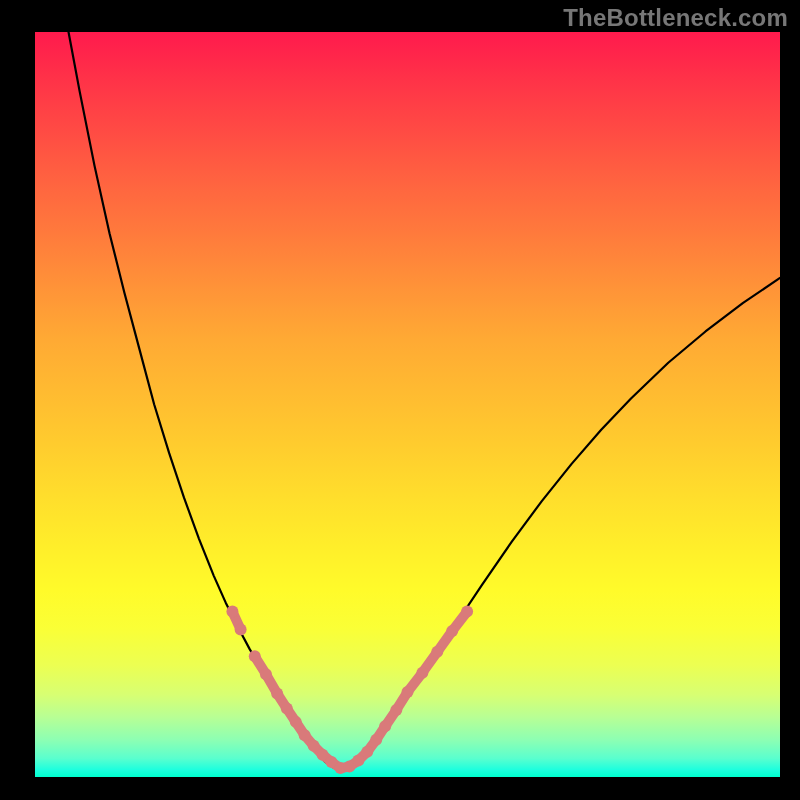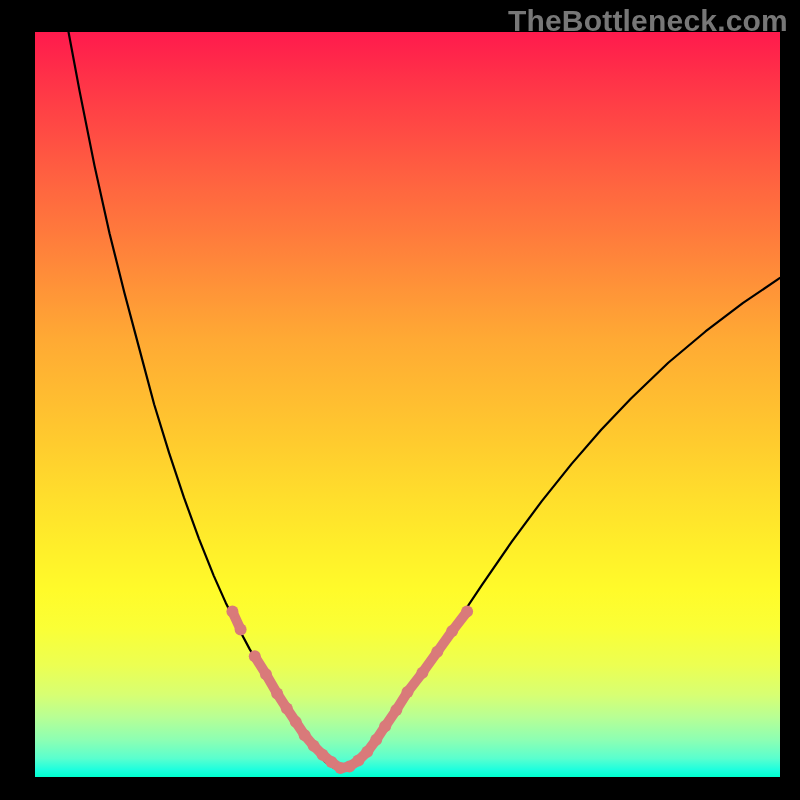--- a/index.html
+++ b/index.html
@@ -15,21 +15,21 @@
     position: relative;
     width: 800px;
     height: 800px;
     background: #000;
   }
   .watermark {
     position: absolute;
     top: 4px;
     right: 12px;
     color: #777;
-    font-size: 30px;
+    font-size: 24px;
     font-weight: 600;
     z-index: 10;
     letter-spacing: 0.2px;
   }
   .plot-area {
     position: absolute;
     left: 35px;
     top: 32px;
     width: 745px;   
     height: 745px;  

